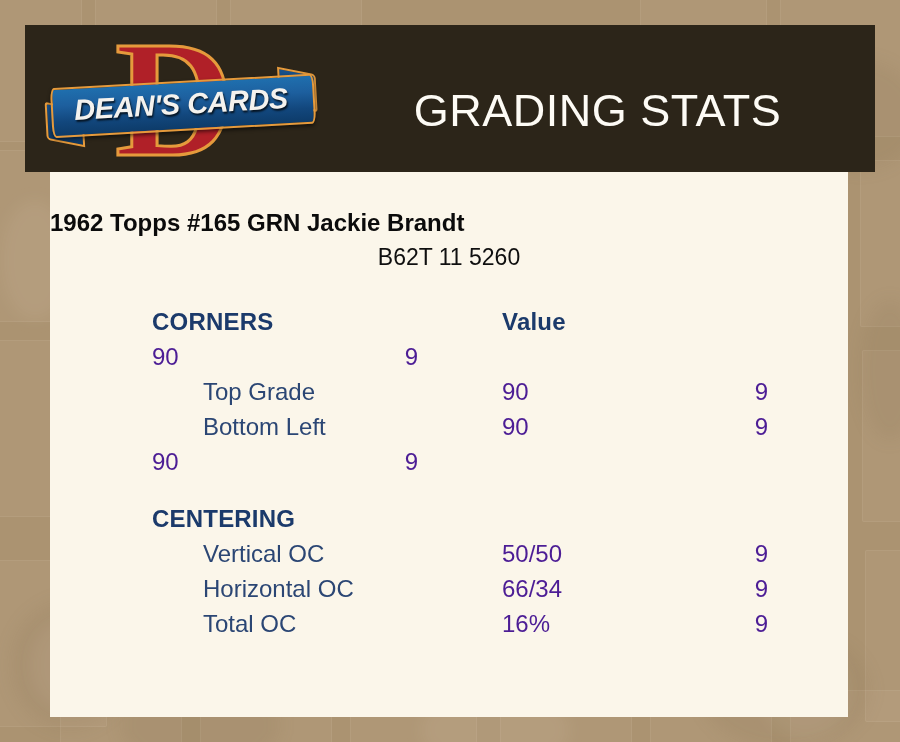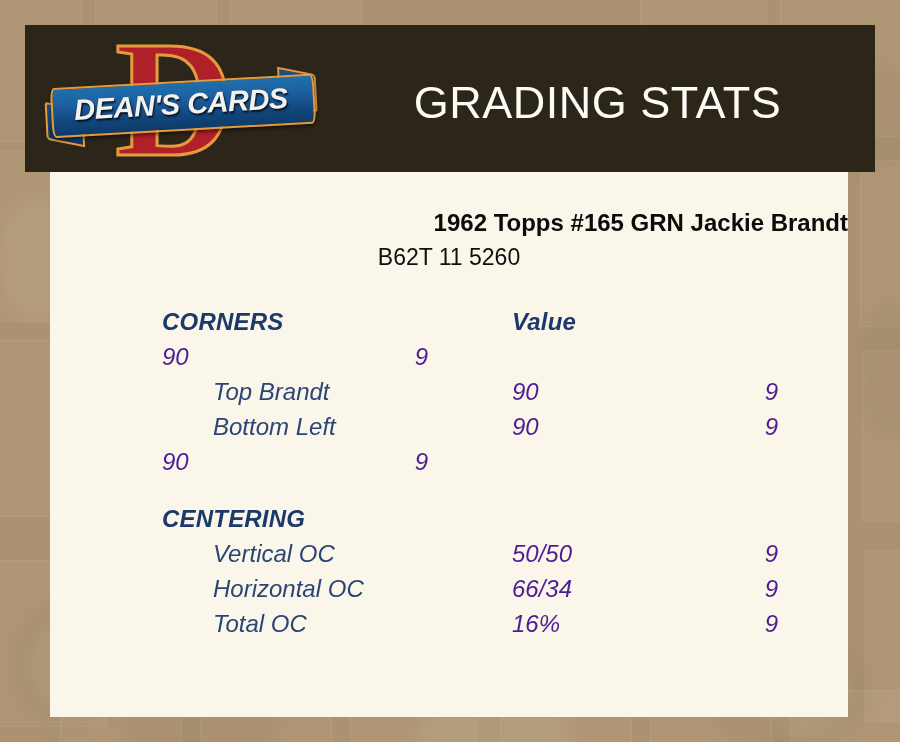--- a/index.html
+++ b/index.html
@@ -133,21 +133,21 @@
     letter-spacing: -0.5px;
     color: #f4f2ee;
     text-shadow: 1px 2px 2px rgba(0,0,0,0.75);
     white-space: nowrap;
   }
 
   
   #header-title-block {
     position: absolute;
     left: 295px;
-    top: 4px;
+    top: 12px;
     width: 555px;
     height: 147px;
     display: flex;
     flex-direction: column;
     align-items: center;
     justify-content: center;
   }
   #header-title {
     font-size: 45px;
     color: #fdfbf5;
@@ -170,43 +170,42 @@
     height: 545px;
     background: #fbf6ea;
     z-index: 4;
   }
 
   #card-title {
     position: absolute;
     left: 0;
     top: 37px;
     width: 100%;
-    text-align: right;
+    text-align: left;
     font-size: 24px;
     font-weight: bold;
     color: #0b0b0b;
   }
   #card-subtitle {
     position: absolute;
     left: 0;
     top: 72px;
     width: 100%;
     text-align: center;
     font-size: 23px;
     font-weight: normal;
     color: #0f0f0f;
   }
 
   
   #stats-table {
     position: absolute;
-    left: 112px;
+    left: 102px;
     top: 136px;
     width: 694px;
-    font-style: italic;
   }
   .section-head-row,
   .stat-row {
     display: flex;
     align-items: baseline;
     height: 35px;
   }
   .col-label {
     width: 350px;
     flex: 0 0 350px;
@@ -306,21 +305,21 @@
     <div class="section-head-row">
       <div class="col-label">CORNERS</div>
       <div class="col-value">Value</div>
     </div>
 
     <div class="stat-row">
       <div class="col-value">90</div>
       <div class="col-grade">9</div>
     </div>
     <div class="stat-row">
-      <div class="col-label">Top Brandt</div>
+      <div class="col-label">Top Grade</div>
       <div class="col-value">90</div>
       <div class="col-grade">9</div>
     </div>
     <div class="stat-row">
       <div class="col-label">Bottom Left</div>
       <div class="col-value">90</div>
       <div class="col-grade">9</div>
     </div>
     <div class="stat-row">
       <div class="col-value">90</div>

